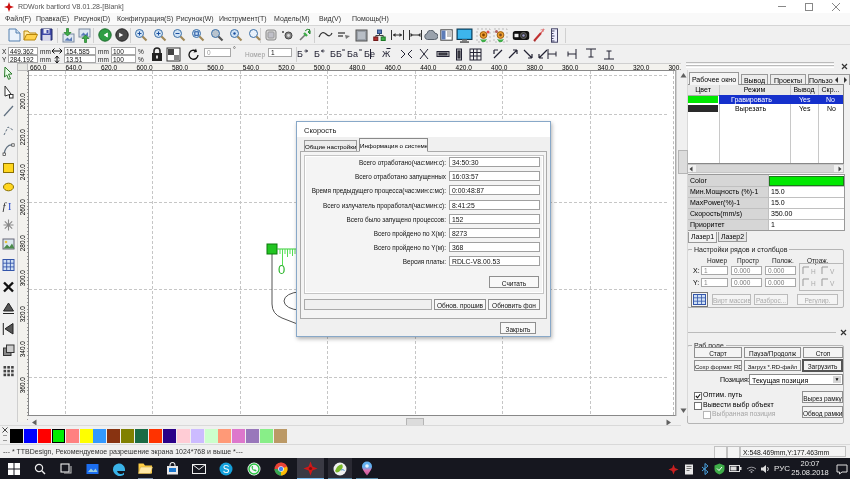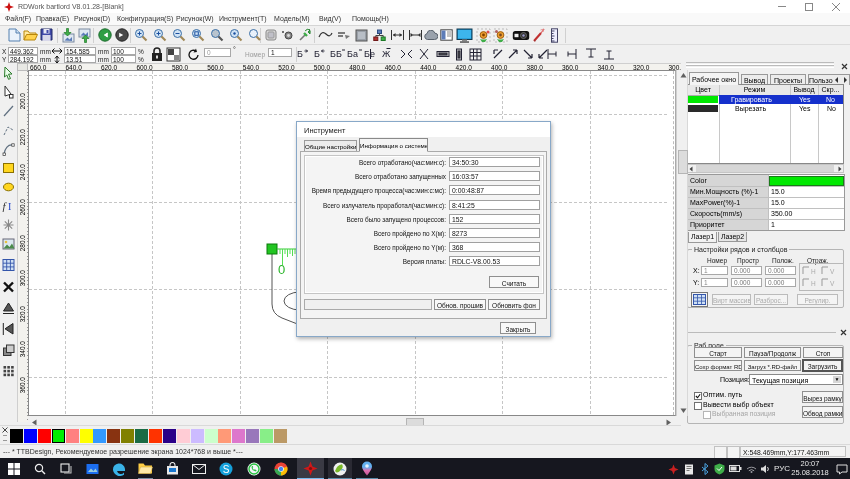--- a/index.html
+++ b/index.html
@@ -680,21 +680,21 @@
   <div class="abs" style="left:22px;top:330px;font-size:7px">Оптим. путь</div>
   <div class="btn" style="left:121px;top:330px;width:41px;height:12px;padding-top:3px">Вырез рамку</div>
   <div class="abs chkb" style="left:13px;top:341px"></div>
   <div class="abs" style="left:22px;top:340px;font-size:7px">Вывести выбр объект</div>
   <div class="btn" style="left:121px;top:345px;width:41px;height:12px;padding-top:3px">Обвод рамки</div>
   <div class="abs chkb" style="left:22px;top:350px;border-color:#b5b5b5"></div>
   <div class="abs" style="left:31px;top:349px;font-size:6.8px;color:#a5a5a5">Выбранная позиция</div>
 </div>
 <div class="abs" id="dialog">
   <div class="abs" style="left:0;top:0;width:253px;height:15px;background:#fff"></div>
-  <div class="abs" style="left:7px;top:4px;font-size:7.5px;color:#222">Инструмент</div>
+  <div class="abs" style="left:7px;top:4px;font-size:7.5px;color:#222">Скорость</div>
   <div class="abs" style="left:7px;top:18px;width:53px;height:12px;background:#ececec;border:1px solid #9a9a9a;border-bottom:none;box-sizing:border-box;font-size:6.2px;text-align:center;padding-top:2px;white-space:nowrap;overflow:hidden">Общие настройки</div>
   <div class="abs" style="left:62px;top:16px;width:69px;height:14px;background:#f4f4f4;border:1px solid #8a8a8a;border-bottom:1px solid #f4f4f4;box-sizing:border-box;font-size:6.2px;text-align:center;padding-top:3px;z-index:2;white-space:nowrap;overflow:hidden">Информация о системе</div>
   <div class="abs" style="left:3px;top:29px;width:247px;height:168px;background:#f4f4f4;border:1px solid #aaa;box-sizing:border-box"></div>
   <div class="abs" style="left:7px;top:33px;width:240px;height:139px;border:1px solid #c5c5c5;box-shadow:inset 0 0 0 1px #fff;box-sizing:border-box"></div>
   <div class="dlbl" style="top:37px">Всего отработано(час:мин:с):</div>
     <div class="dinp" style="top:35px">34:50:30</div>
   <div class="dlbl" style="top:51px">Всего отработано запущенных</div>
     <div class="dinp" style="top:49px">16:03:57</div>
   <div class="dlbl" style="top:65px">Время предыдущего процесса(час:мин:с:мс):</div>
     <div class="dinp" style="top:63px">0:00:48:87</div>

